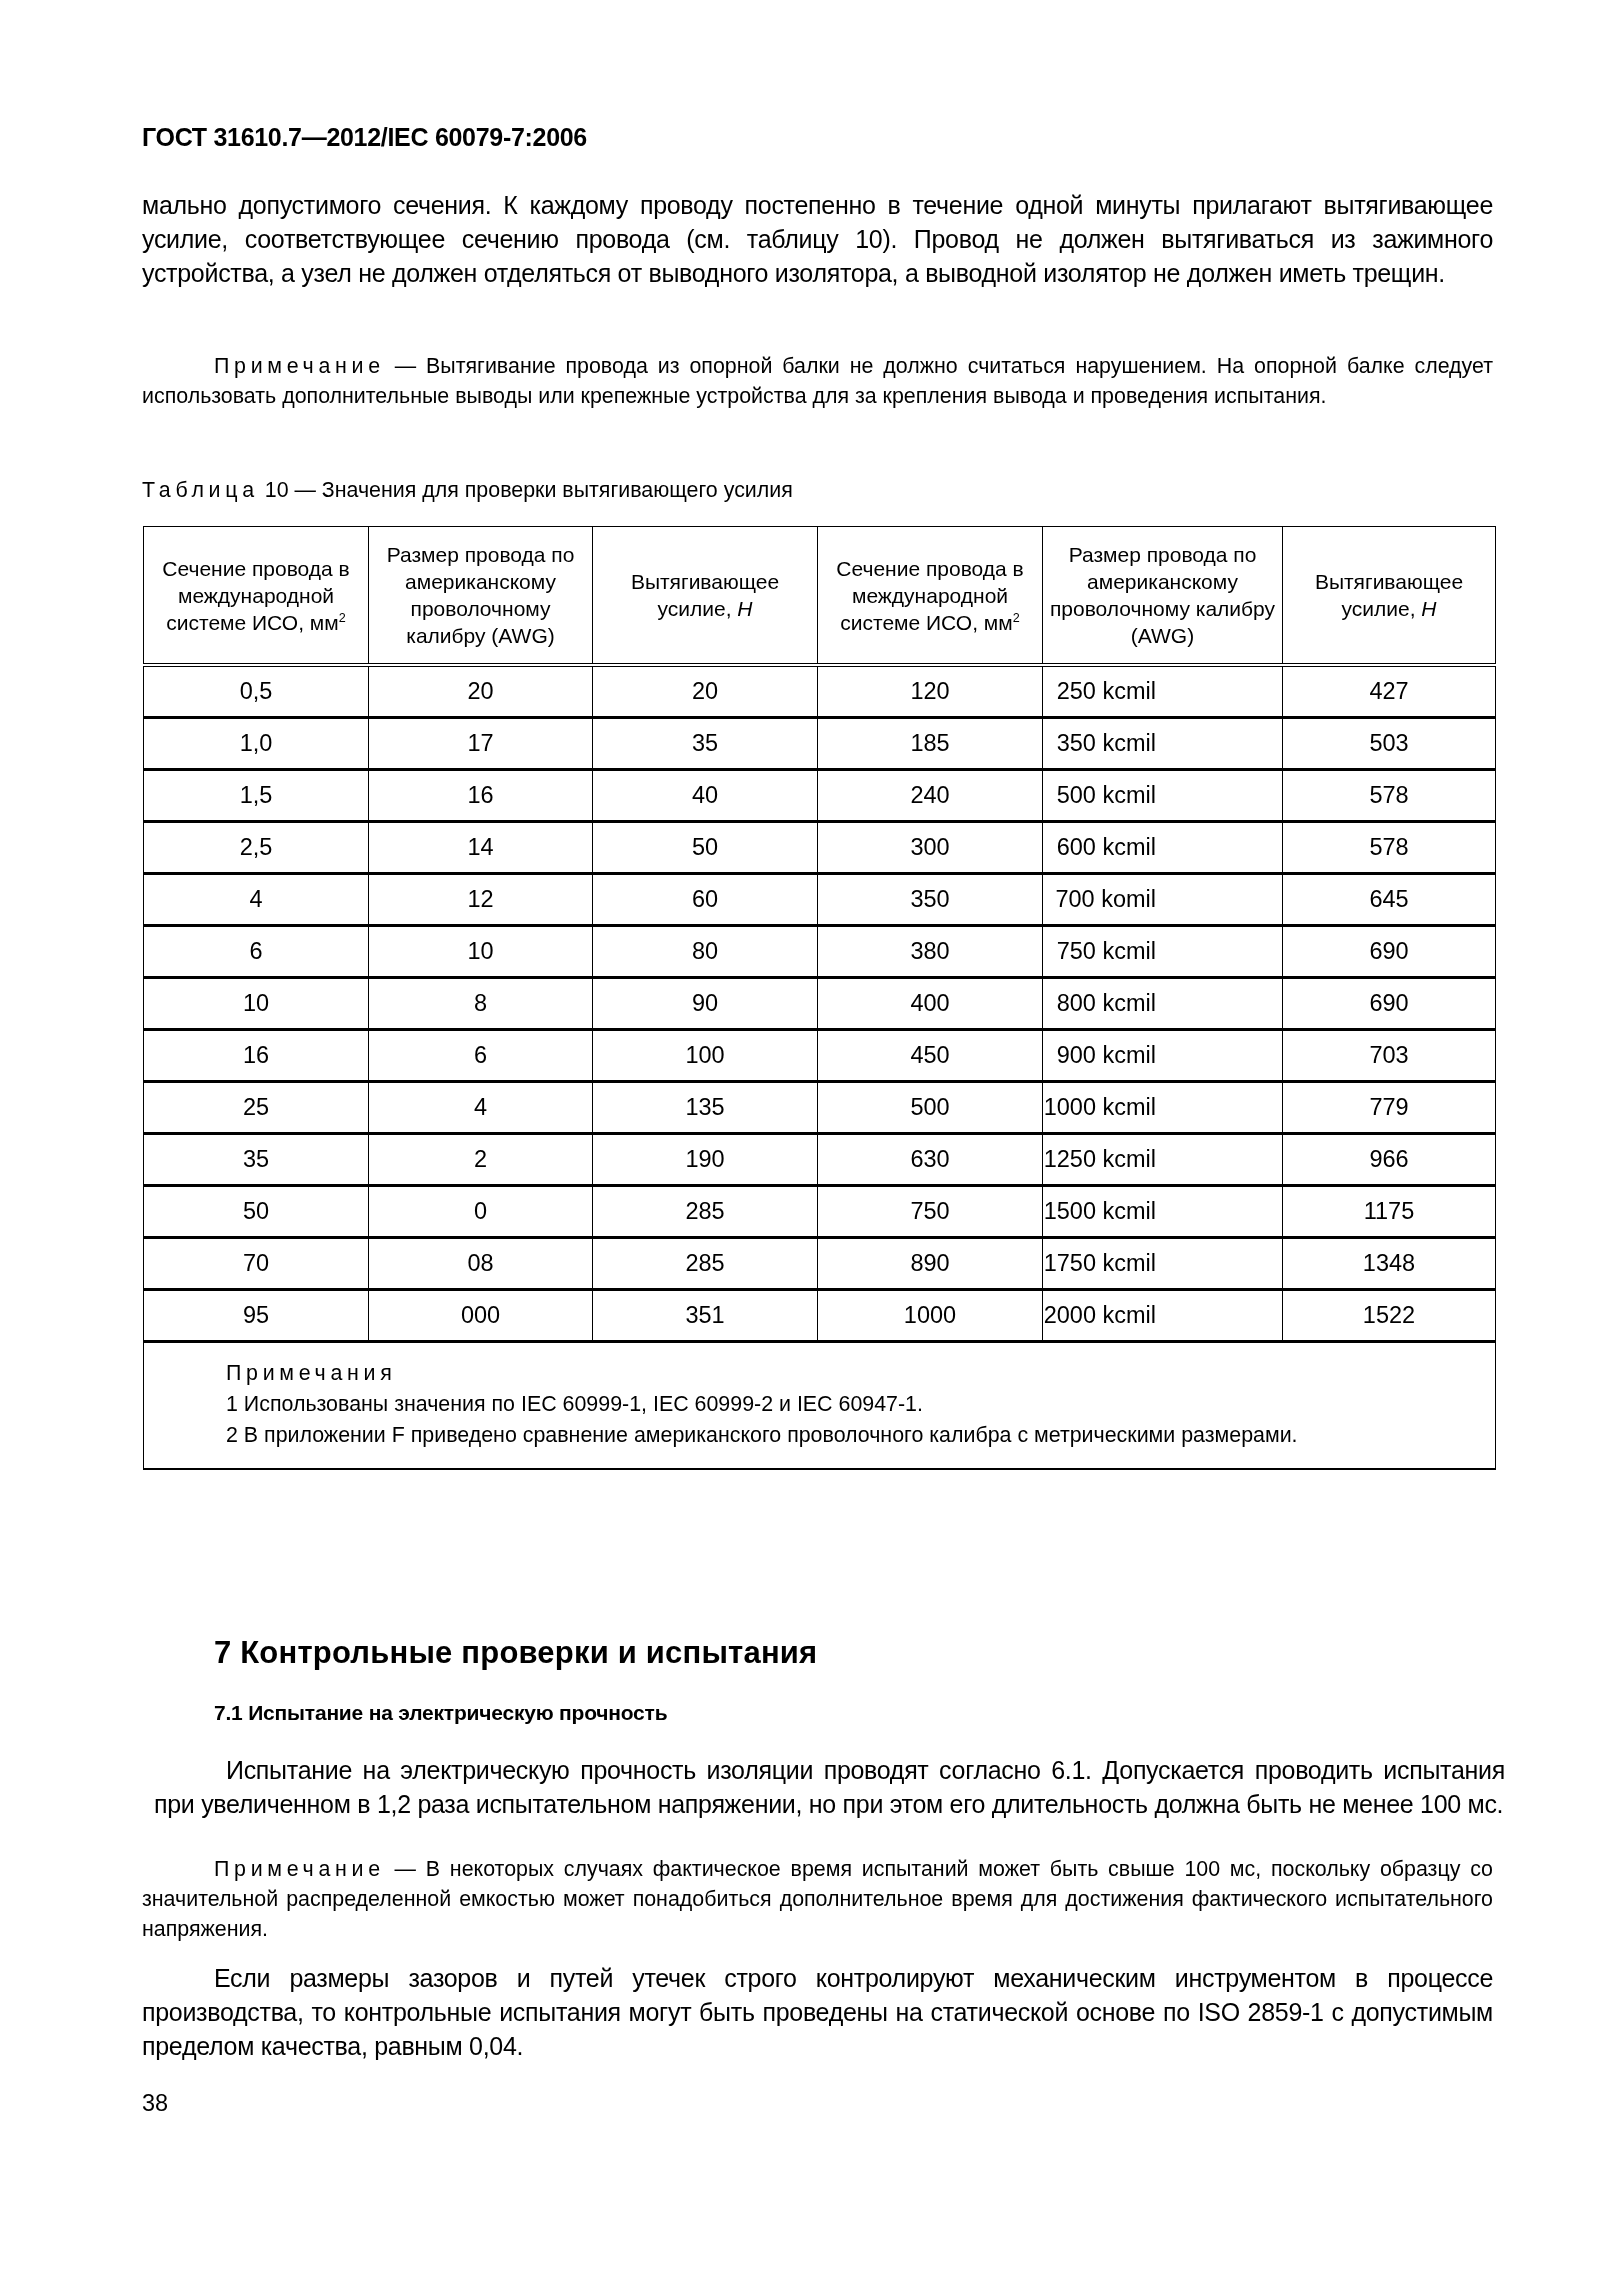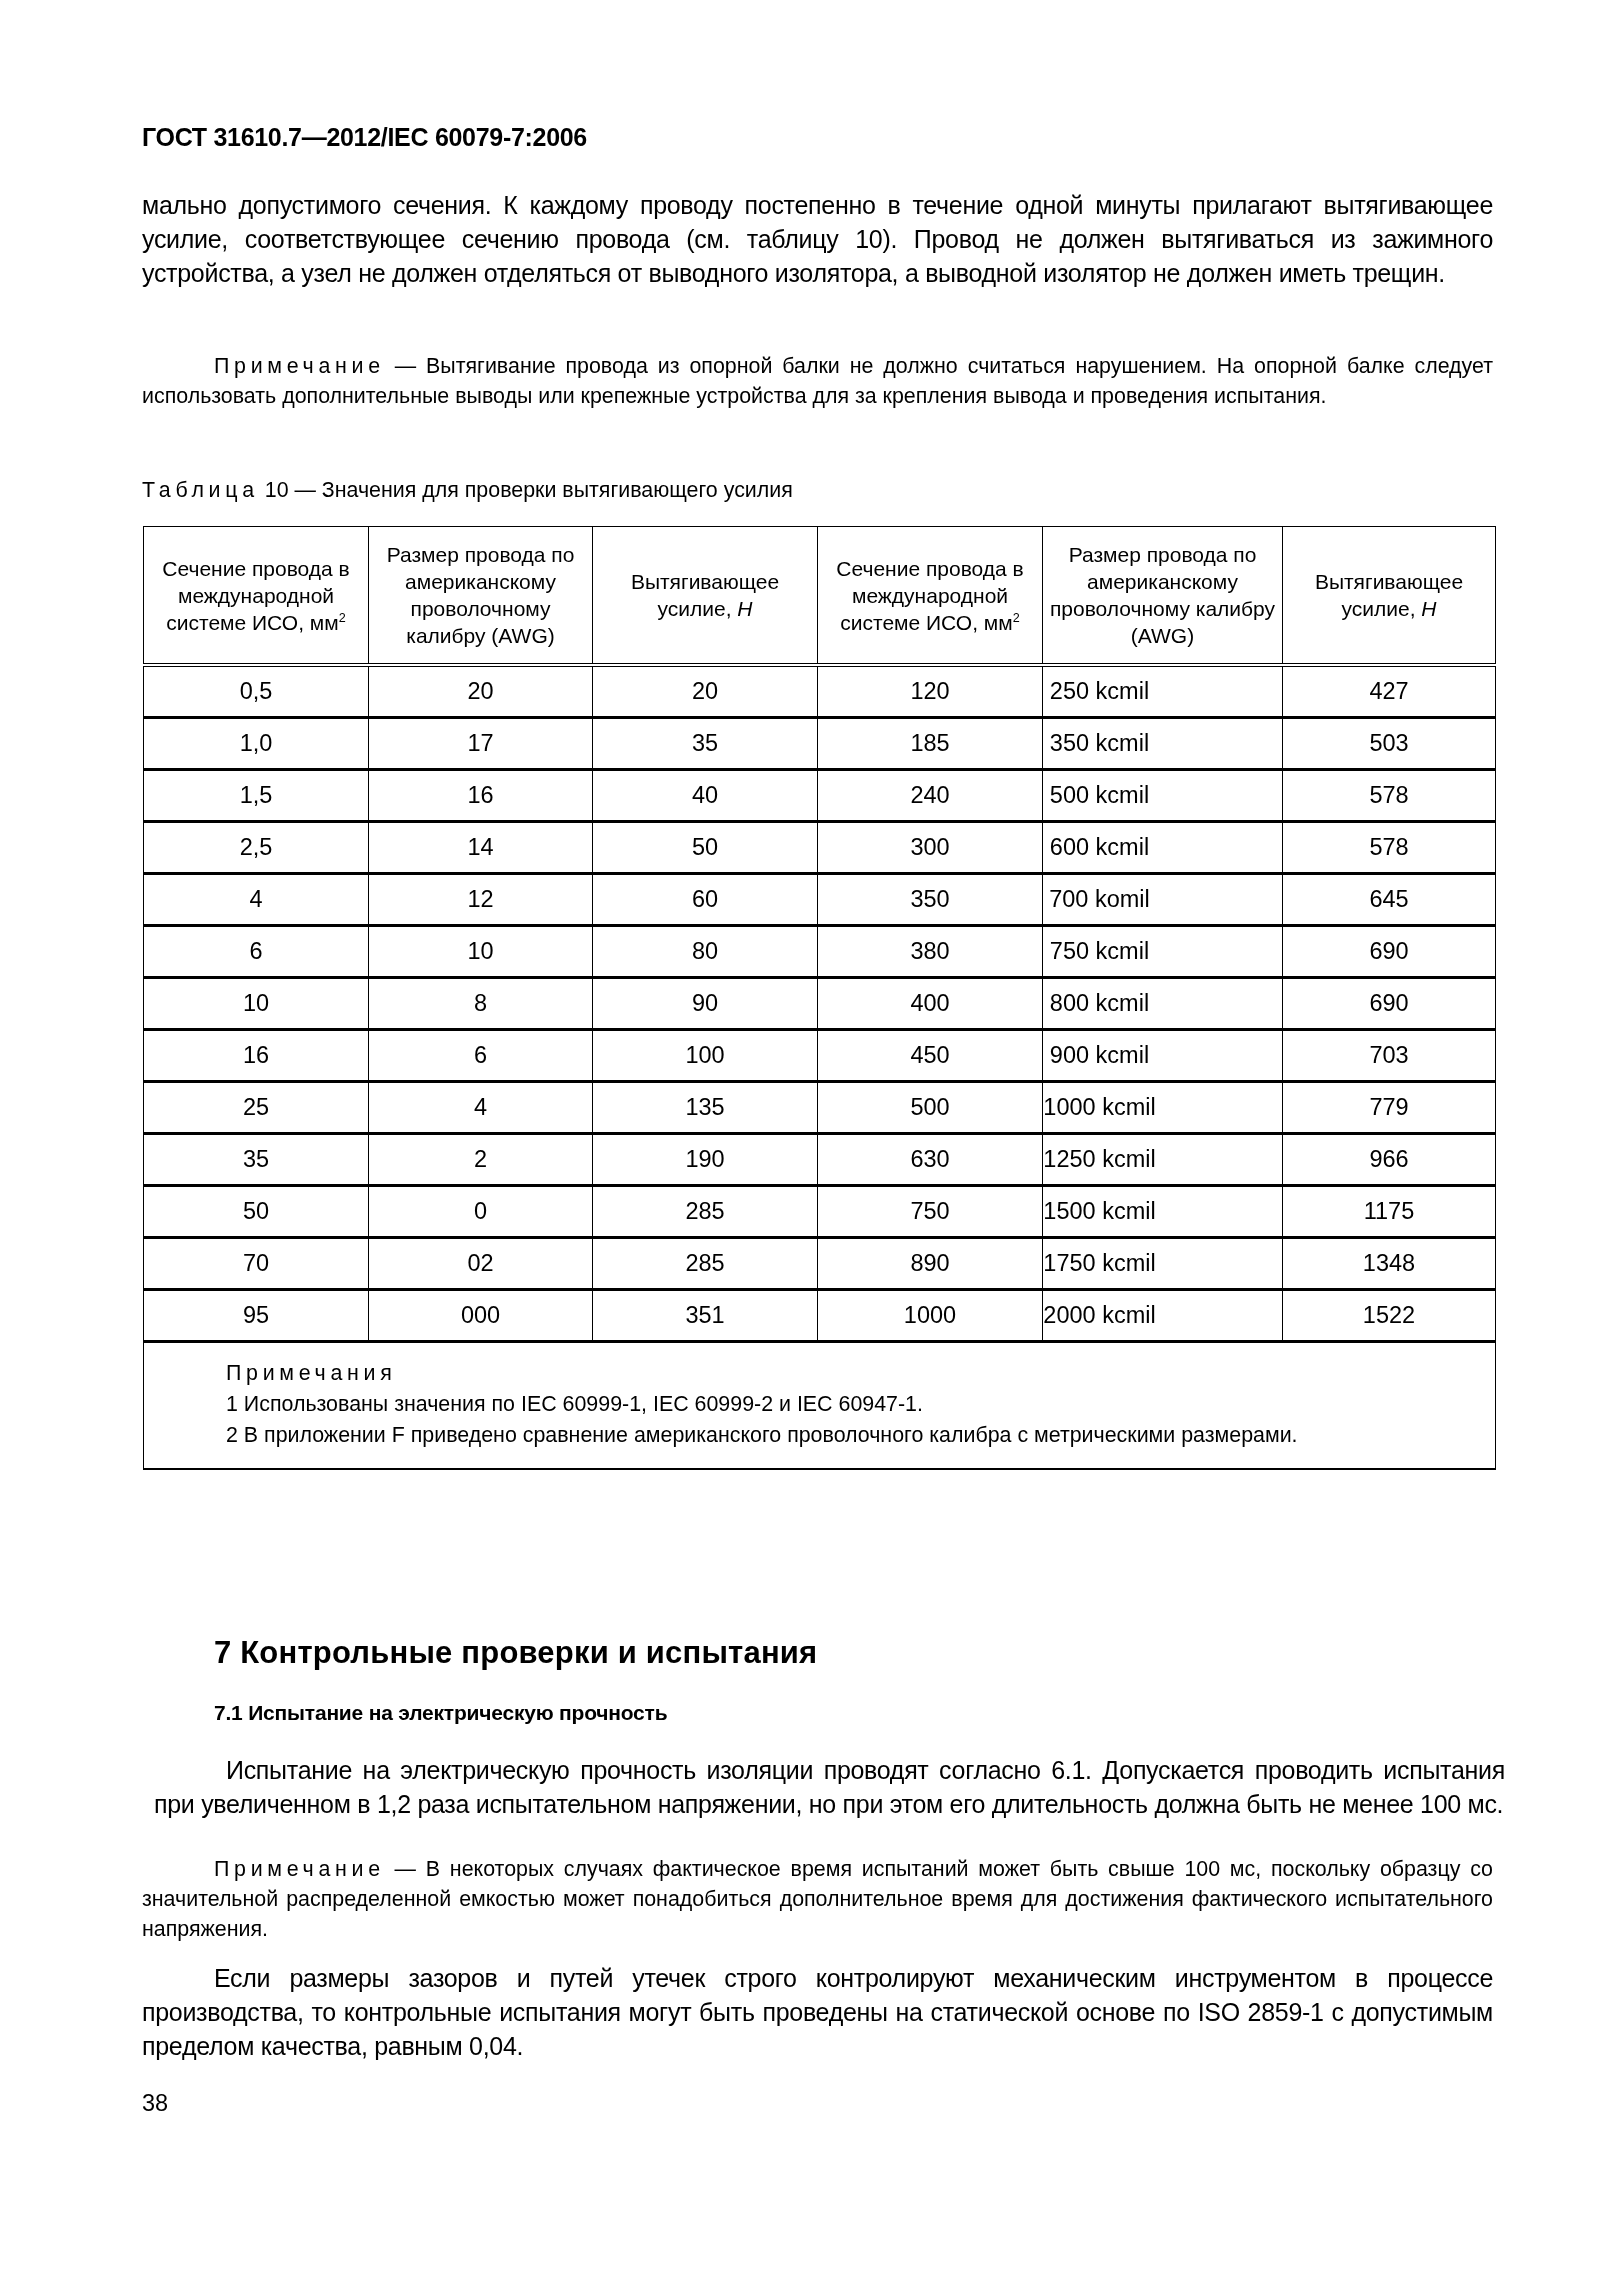--- a/index.html
+++ b/index.html
@@ -34,21 +34,21 @@
   table.pull-table th, table.pull-table td {
     border: 1.7px solid #000; text-align: center; padding: 0;
   }
   table.pull-table th {
     font-weight: normal; font-size: 21px; line-height: 27px;
     height: 136px; vertical-align: middle; border-bottom: 4.7px double #000;
   }
   table.pull-table td {
     height: 49px; border-bottom-width: 3.4px;
   }
-  table.pull-table td.kcmil { text-align: center; padding-right: 126px; }
+  table.pull-table td.kcmil { text-align: right; padding-right: 126px; }
   table.pull-table td.note-cell {
     text-align: left; font-size: 21.4px; line-height: 31px;
     padding: 14.7px 4px 17.4px 4px; border-bottom-width: 2.7px;
   }
   .note-cell .ni { padding-left: 78px; display: block; }
   .note-cell .wrap { text-indent: 78px; display: block; text-align: justify; }
   sup { font-size: 0.6em; vertical-align: super; line-height: 0; }
   .it { font-style: italic; }
   .h1 {
     position: absolute; left: 214px; top: 1635px;
@@ -176,21 +176,21 @@
       <tr>
         <td>50</td>
         <td>0</td>
         <td>285</td>
         <td>750</td>
         <td class="kcmil">1500 kcmil</td>
         <td>1175</td>
       </tr>
       <tr>
         <td>70</td>
-        <td>02</td>
+        <td>08</td>
         <td>285</td>
         <td>890</td>
         <td class="kcmil">1750 kcmil</td>
         <td>1348</td>
       </tr>
       <tr>
         <td>95</td>
         <td>000</td>
         <td>351</td>
         <td>1000</td>

